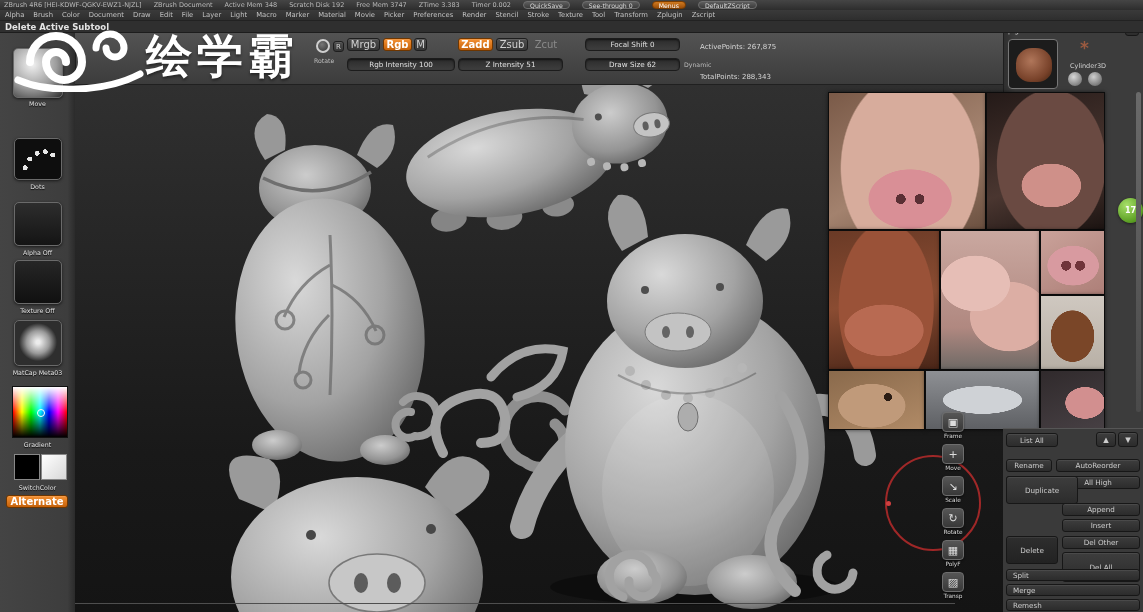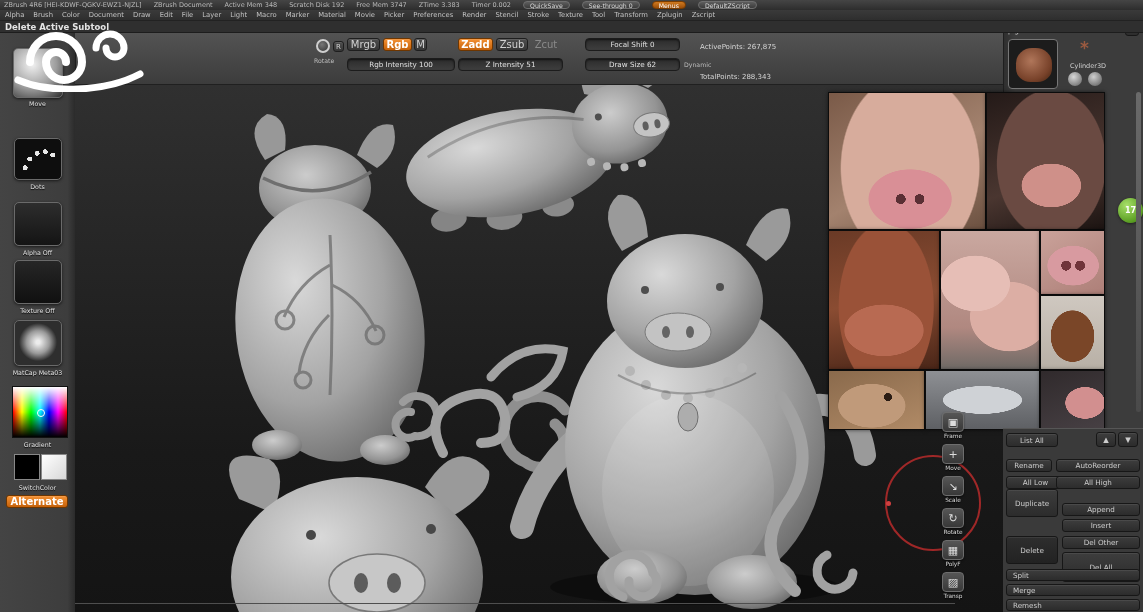--- a/index.html
+++ b/index.html
@@ -375,33 +375,34 @@
 
   <div class="abs subtoolbtn" style="left:1006px;top:433px;width:52px;height:14px">List All</div>
   <div class="abs subtoolbtn" style="left:1096px;top:432px;width:20px;height:15px">▲</div>
   <div class="abs subtoolbtn" style="left:1118px;top:432px;width:20px;height:15px">▼</div>
 
   <div class="abs subtoolbtn" style="left:1006px;top:459px;width:46px;height:13px">Rename</div>
   <div class="abs subtoolbtn" style="left:1056px;top:459px;width:84px;height:13px">AutoReorder</div>
   <div class="abs subtoolbtn" style="left:1006px;top:476px;width:59px;height:13px">All Low</div>
   <div class="abs subtoolbtn" style="left:1056px;top:476px;width:84px;height:13px">All High</div>
 
-  <div class="abs subtoolbtn" style="left:1006px;top:489px;width:52px;height:28px">Duplicate</div>
+  <div class="abs subtoolbtn" style="left:1006px;top:476px;width:72px;height:28px">Duplicate</div>
   <div class="abs subtoolbtn" style="left:1062px;top:503px;width:78px;height:13px">Append</div>
   <div class="abs subtoolbtn" style="left:1062px;top:519px;width:78px;height:13px">Insert</div>
 
   <div class="abs subtoolbtn" style="left:1006px;top:536px;width:52px;height:28px;background:linear-gradient(#2e2e2e,#222)">Delete</div>
   <div class="abs subtoolbtn" style="left:1062px;top:536px;width:78px;height:13px">Del Other</div>
   <div class="abs subtoolbtn" style="left:1062px;top:552px;width:78px;height:30px">Del All</div>
 
   <div class="abs subtoolbtn wide" style="left:1006px;top:569px;width:134px;height:12px">Split</div>
   <div class="abs subtoolbtn wide" style="left:1006px;top:584px;width:134px;height:12px">Merge</div>
   <div class="abs subtoolbtn wide" style="left:1006px;top:599px;width:134px;height:12px">Remesh</div>
 
   <svg class="abs wm-logo" width="136" height="74" viewBox="0 0 136 74">
     <g stroke="#fff" fill="none" stroke-linecap="round">
       <path d="M20,44 a26,26 0 1,1 52,0 a18,18 0 1,1 -36,0 a10,10 0 1,1 20,0" stroke-width="8"></path>
       <path d="M86,30 a14,14 0 1,1 28,0 a9,9 0 1,1 -18,0" stroke-width="7"></path>
       <path d="M8,62 C 40,76 96,74 130,56" stroke-width="7"></path>
     </g>
   </svg>
+  <div class="abs wm-brand">绘学霸</div>
 
 </div>
 
 </body></html>

